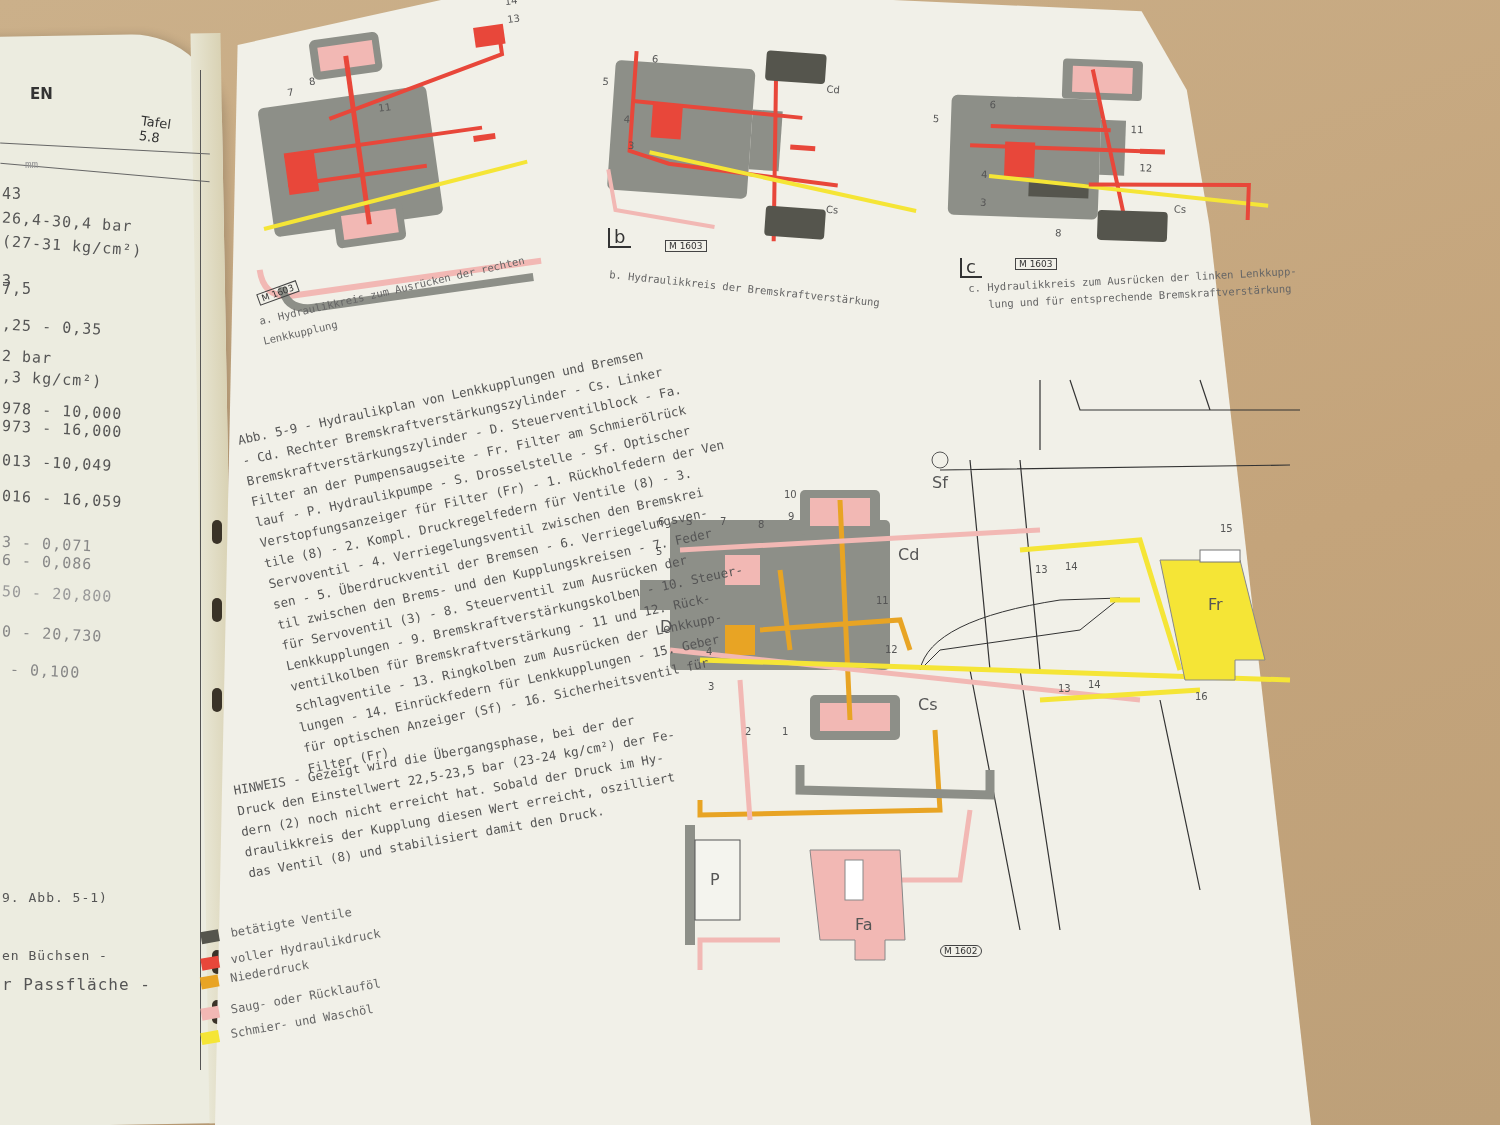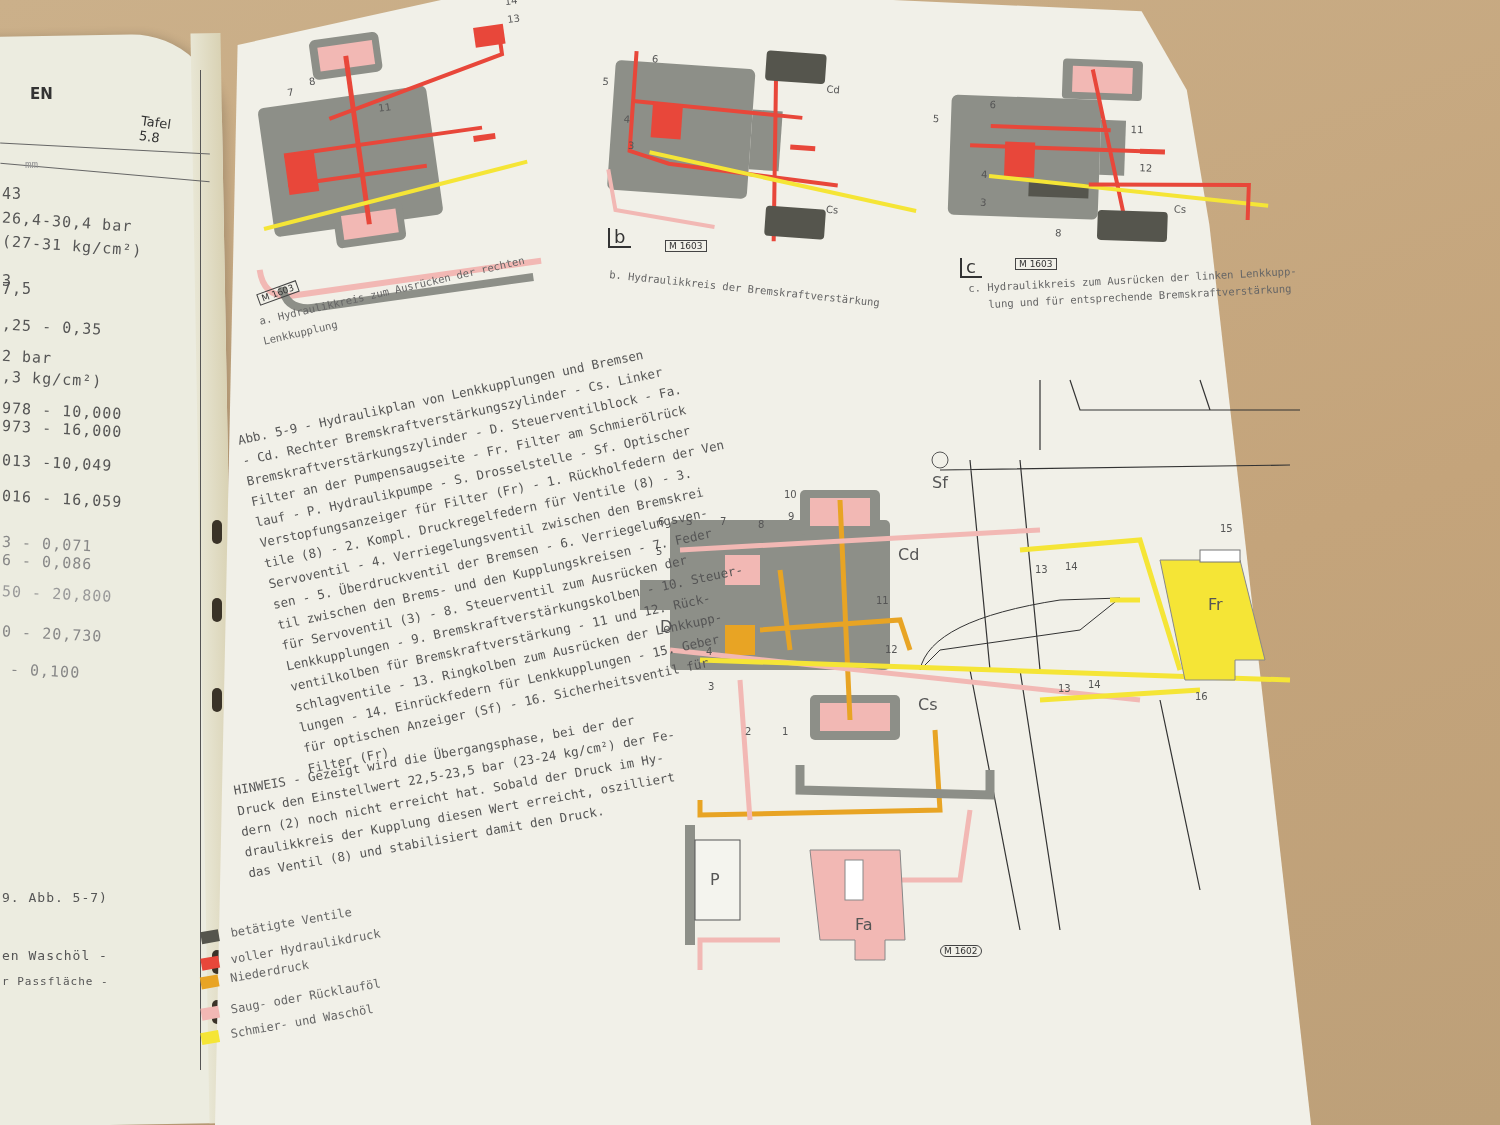--- a/index.html
+++ b/index.html
@@ -57,23 +57,23 @@
 <div class="lval" style="left:2px;top:370px;transform:rotate(3deg);">,3 kg/cm²)</div>
 <div class="lval" style="left:2px;top:402px;transform:rotate(3deg);">978 - 10,000</div>
 <div class="lval" style="left:2px;top:420px;transform:rotate(3deg);">973 - 16,000</div>
 <div class="lval" style="left:2px;top:454px;transform:rotate(3deg);">013 -10,049</div>
 <div class="lval" style="left:2px;top:490px;transform:rotate(3deg);">016 - 16,059</div>
 <div class="lval" style="left:2px;top:535px;transform:rotate(3deg);color:#888;">3 - 0,071</div>
 <div class="lval" style="left:2px;top:553px;transform:rotate(3deg);color:#888;">6 - 0,086</div>
 <div class="lval" style="left:2px;top:585px;transform:rotate(3deg);color:#999;">50 - 20,800</div>
 <div class="lval" style="left:2px;top:625px;transform:rotate(3deg);color:#888;">0 - 20,730</div>
 <div class="lval" style="left:10px;top:662px;transform:rotate(3deg);color:#888;">- 0,100</div>
-<div class="lval" style="left:2px;top:890px;font-size:13px;">9. Abb. 5-7)</div>
-<div class="lval" style="left:2px;top:948px;font-size:13px;">en Waschöl -</div>
-<div class="lval" style="left:2px;top:975px;font-size:11px;">r Passfläche -</div>
+<div class="lval" style="left:2px;top:890px;font-size:13px;">9. Abb. 5-1)</div>
+<div class="lval" style="left:2px;top:948px;font-size:13px;">en Büchsen -</div>
+<div class="lval" style="left:2px;top:975px;font-size:16px;">r Passfläche -</div>
 
 <div class="holes" style="top:520px;"></div>
 <div class="holes" style="top:598px;"></div>
 <div class="holes" style="top:688px;"></div>
 <div class="holes" style="top:950px;"></div>
 <div class="holes" style="top:1000px;"></div>
 
 <div class="page-bottom"></div>
 <div class="right-page"></div>
 

